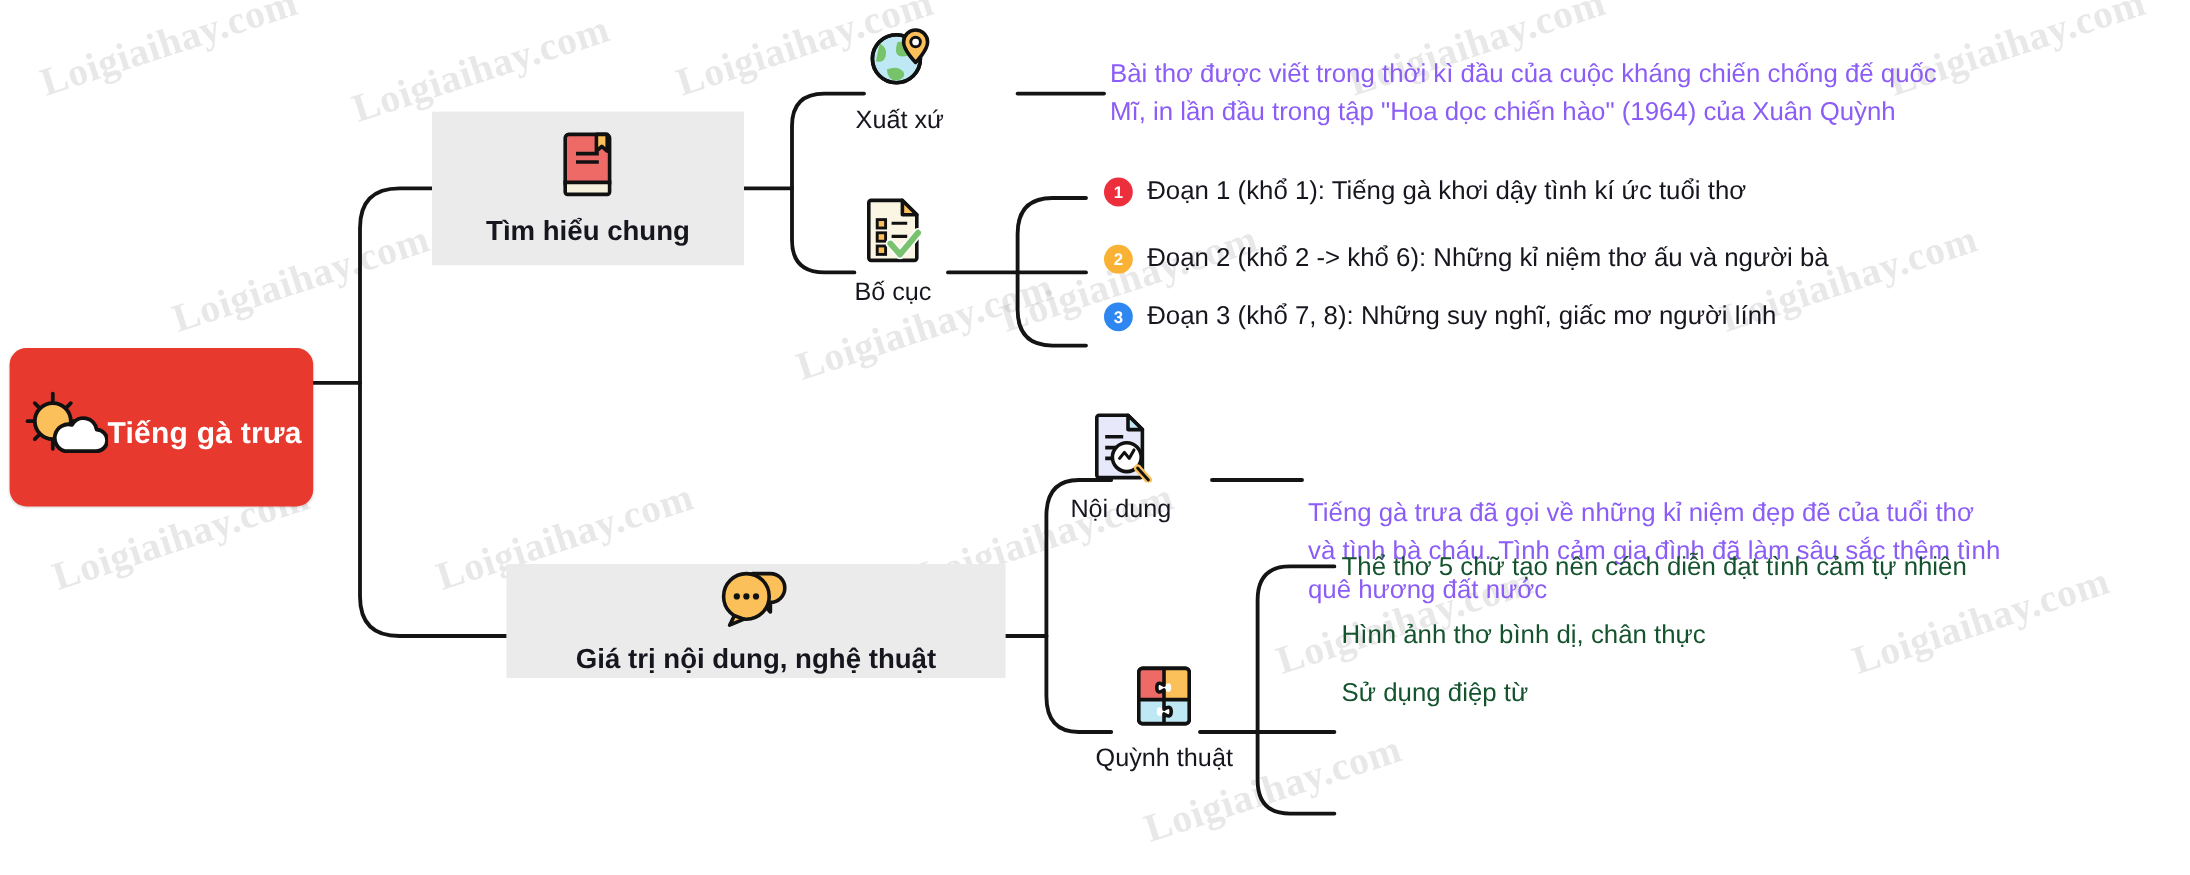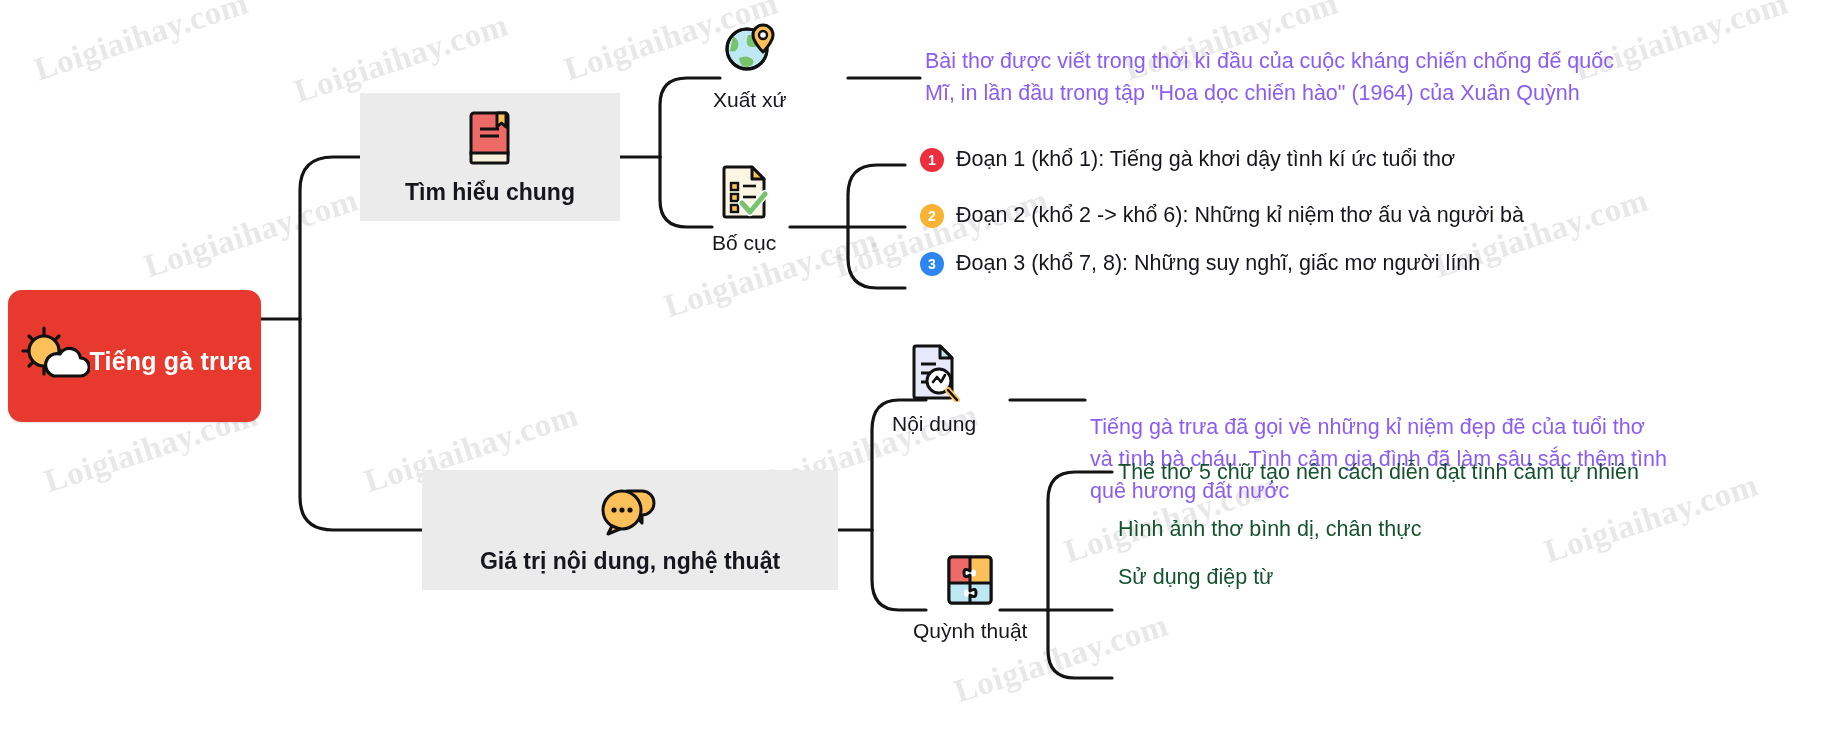--- a/index.html
+++ b/index.html
@@ -41,21 +41,21 @@
     color:#ffffff;font-size:25px;font-weight:bold;margin-top:10px;letter-spacing:.2px;
   }
 
   
   .branch-card{
     position:absolute;background:#ebebeb;border-radius:0;
     display:flex;flex-direction:column;align-items:center;justify-content:center;
   }
   .branch-label{font-size:23px;font-weight:bold;color:#16161f;margin-top:8px;}
   #card-tim-hieu{left:360px;top:93px;width:260px;height:128px;}
-  #card-gia-tri{left:422px;top:470px;width:416px;height:120px;}
+  #card-gia-tri{left:422px;top:470px;width:416px;height:95px;}
 
   
   .node2{position:absolute;display:flex;flex-direction:column;align-items:center;}
   .node2-label{font-size:21px;color:#16161f;margin-top:6px;white-space:nowrap;}
   #node-xuatxu{left:713px;top:22px;}
   #node-bocuc{left:712px;top:163px;}
   #node-noidung{left:892px;top:342px;}
   #node-nghethuat{left:913px;top:553px;}
 
   

